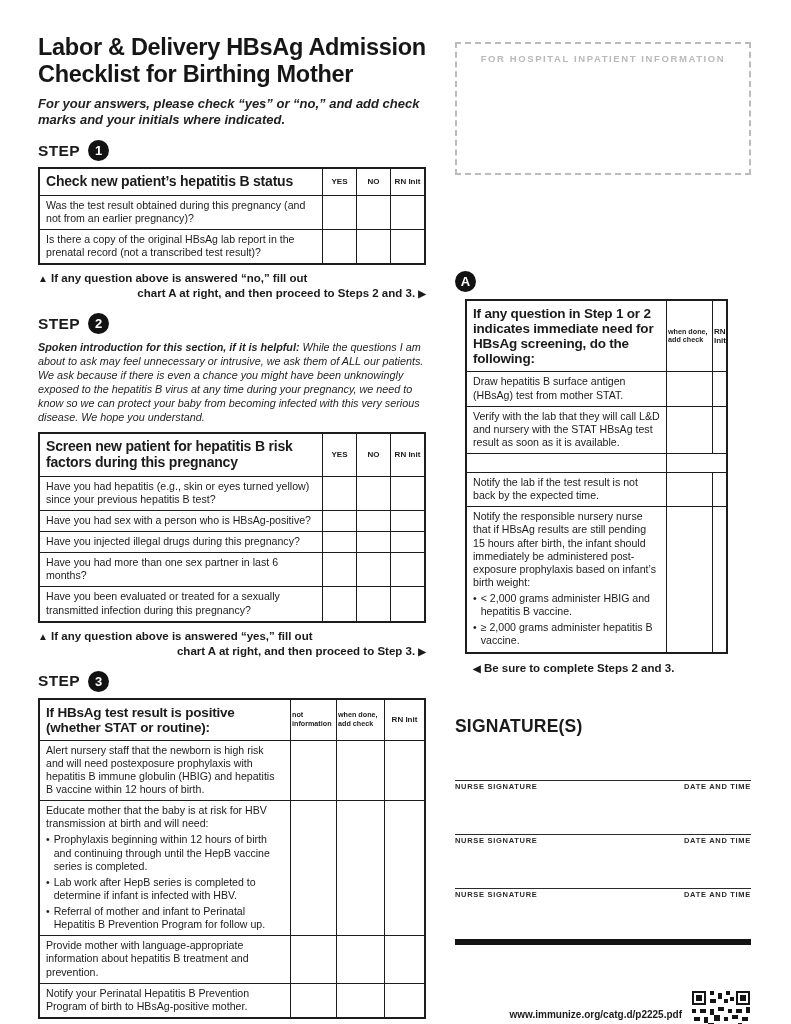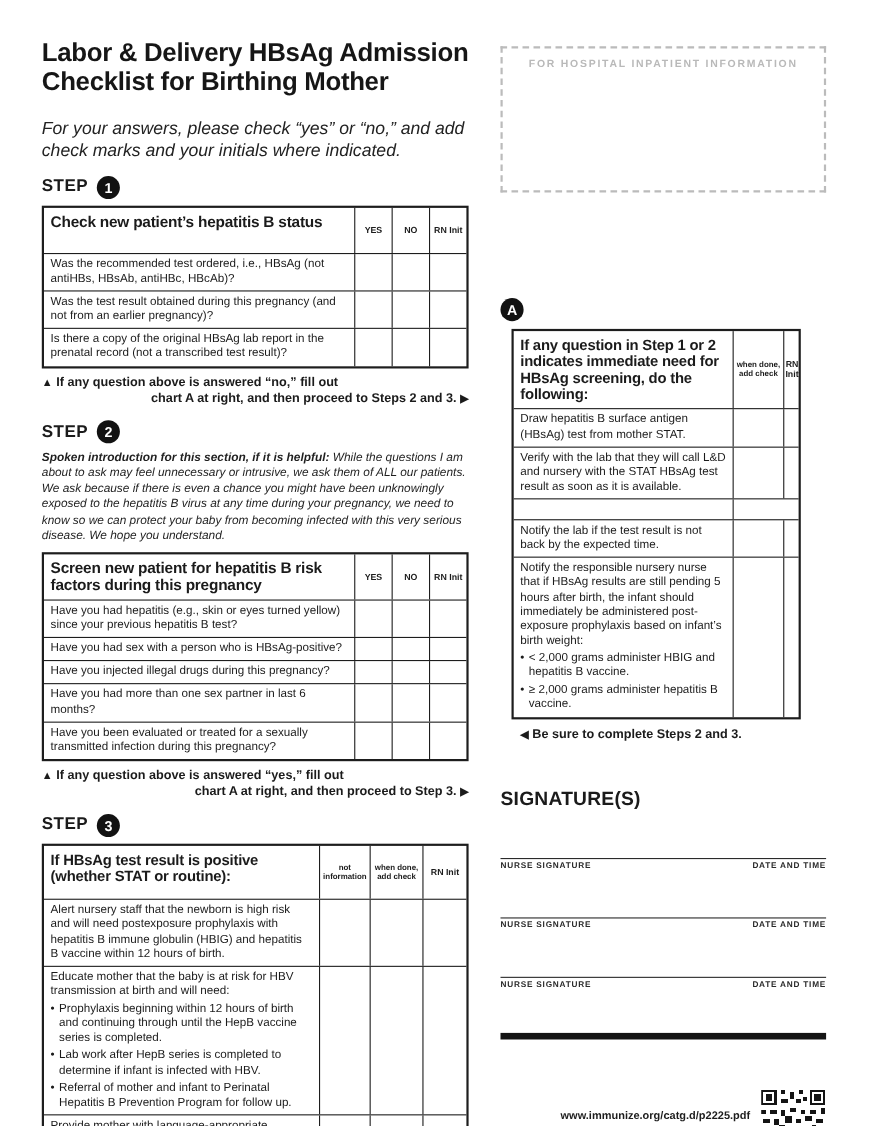--- a/index.html
+++ b/index.html
@@ -9,40 +9,40 @@
     font-family: "Liberation Sans", sans-serif;
     color: #1b1b1b;
     position: relative;
     overflow: hidden;
   }
   .col-left  { position:absolute; left:38px;  top:34px; width:388px; }
   .col-right { position:absolute; left:455px; top:42px; width:296px; }
 
   
   .title { font-size:23.5px; font-weight:bold; line-height:1.14; letter-spacing:-0.3px; color:#161616; }
-  .subtitle { margin-top:20px; font-size:16px; font-weight:normal; font-style:italic; line-height:1.25; color:#222; }
+  .subtitle { margin-top:8px; font-size:13px; font-weight:bold; font-style:italic; line-height:1.25; color:#222; }
   .step-heading { display:flex; align-items:center; gap:8px; margin:12px 0 6px; }
   .step-word { font-size:15.5px; font-weight:bold; letter-spacing:0.4px; }
   .badge { width:21px; height:21px; border-radius:50%; background:#121212; color:#fff;
            display:flex; align-items:center; justify-content:center;
            font-size:13px; font-weight:bold; }
 
   
   .chk-table { border:2px solid #1d1d1d; background:#fff; }
   .t-row { display:grid; }
   .t-row + .t-row { border-top:1.2px solid #1d1d1d; }
   .g4 { grid-template-columns:282px 34px 34px 1fr; }
   .g4b{ grid-template-columns:250px 46px 48px 1fr; }
   .g3 { grid-template-columns:199px 46px 1fr; }
   .t-cell { padding:3px 6px 4px 6px; }
   .t-cell + .t-cell { border-left:1.2px solid #1d1d1d; }
   .t-title { font-size:14px; font-weight:bold; line-height:1.12; letter-spacing:-0.2px; padding:5px 6px; }
   .t-title.small { font-size:13.5px; }
-  .col-label { display:flex; align-items:center; justify-content:center; text-align:center;
-               font-size:8px; font-weight:bold; line-height:1.15; padding:16px 1px; }
+  .col-label { display:flex; align-items:center; justify-content:center; text-align:left;
+               font-size:8px; font-weight:bold; line-height:1.15; padding:0 1px; }
   .q { font-size:10.6px; line-height:1.24; }
   .bullet-line { display:flex; gap:4px; margin-top:3px; font-size:10.6px; line-height:1.24; }
   .bullet-glyph { flex:0 0 auto; }
   .check-cell { min-height:18px; }
 
   
   .note { margin:6px 0 2px; font-size:11.5px; font-weight:bold; line-height:1.3; }
   .note .l1 { text-align:left; }
   .note .l2 { text-align:right; }
   .tri { font-size:10px; }
@@ -82,26 +82,20 @@
   </div>
 
   <div class="chk-table">
     <div class="t-row g4">
       <div class="t-cell t-title">Check new patient’s hepatitis B status</div>
       <div class="t-cell col-label">YES</div>
       <div class="t-cell col-label">NO</div>
       <div class="t-cell col-label">RN Init</div>
     </div>
     <div class="t-row g4">
-      <div class="t-cell q">Was the recommended test ordered, i.e., HBsAg (not antiHBs, HBsAb, antiHBc, HBcAb)?</div>
-      <div class="t-cell check-cell"></div>
-      <div class="t-cell check-cell"></div>
-      <div class="t-cell check-cell"></div>
-    </div>
-    <div class="t-row g4">
       <div class="t-cell q">Was the test result obtained during this pregnancy (and not from an earlier pregnancy)?</div>
       <div class="t-cell check-cell"></div>
       <div class="t-cell check-cell"></div>
       <div class="t-cell check-cell"></div>
     </div>
     <div class="t-row g4">
       <div class="t-cell q">Is there a copy of the original HBsAg lab report in the prenatal record (not a transcribed test result)?</div>
       <div class="t-cell check-cell"></div>
       <div class="t-cell check-cell"></div>
       <div class="t-cell check-cell"></div>
@@ -261,21 +255,21 @@
       <div class="t-cell check-cell"></div>
       <div class="t-cell check-cell"></div>
     </div>
     <div class="t-row g3">
       <div class="t-cell q">Notify the lab if the test result is not back by the expected time.</div>
       <div class="t-cell check-cell"></div>
       <div class="t-cell check-cell"></div>
     </div>
     <div class="t-row g3">
       <div class="t-cell">
-        <div class="q">Notify the responsible nursery nurse that if HBsAg results are still pending 5 hours after birth, the infant should immediately be administered post-exposure prophylaxis based on infant’s birth weight:</div>
+        <div class="q">Notify the responsible nursery nurse that if HBsAg results are still pending 15 hours after birth, the infant should immediately be administered post-exposure prophylaxis based on infant’s birth weight:</div>
         <div class="bullet-line">
           <span class="bullet-glyph">•</span>
           <span>&lt; 2,000 grams administer HBIG and hepatitis B vaccine.</span>
         </div>
         <div class="bullet-line">
           <span class="bullet-glyph">•</span>
           <span>≥ 2,000 grams administer hepatitis B vaccine.</span>
         </div>
       </div>
       <div class="t-cell check-cell"></div>

